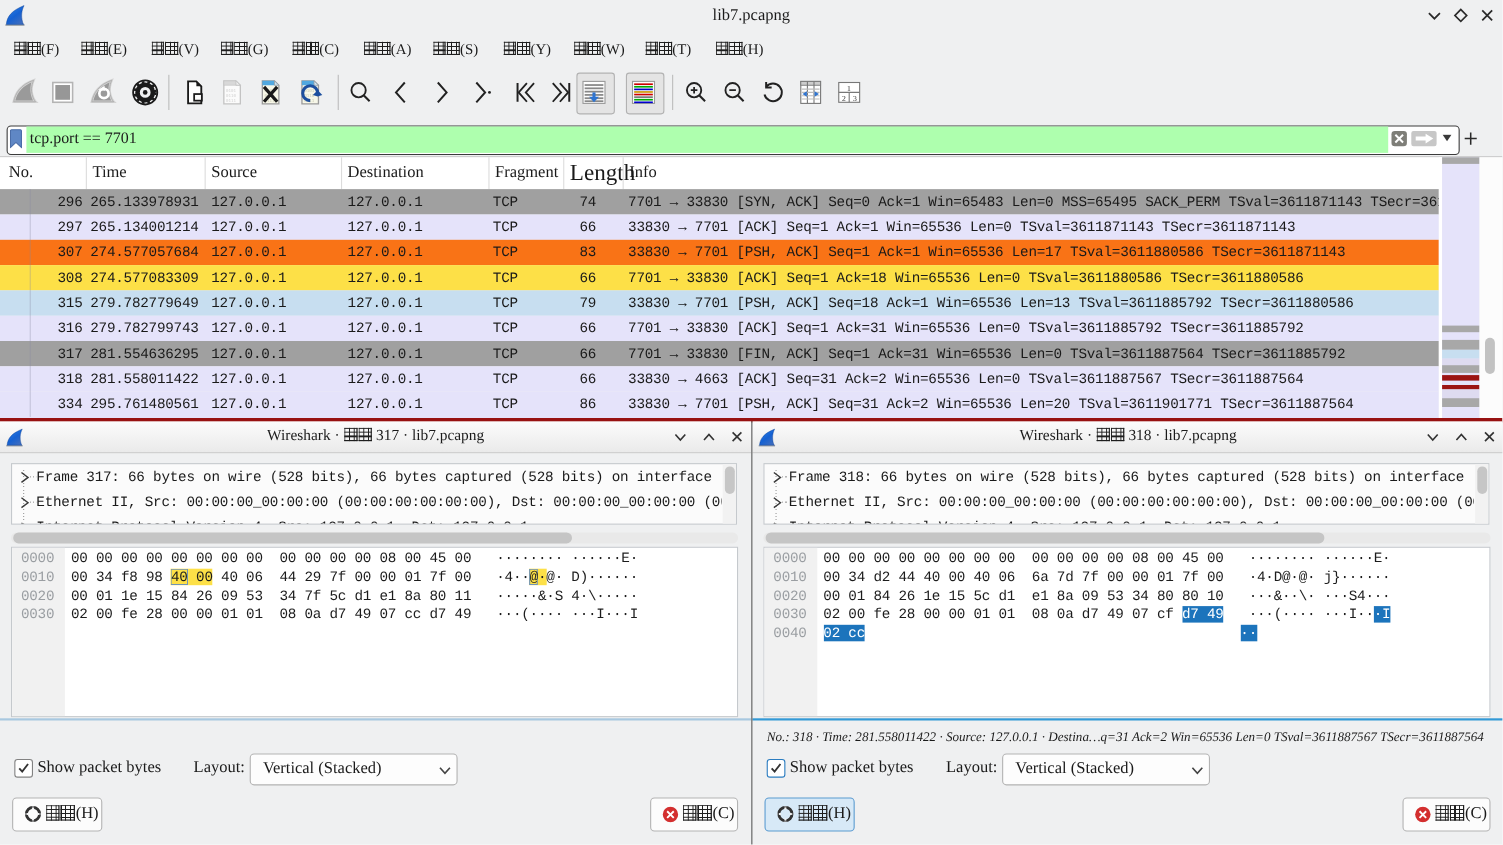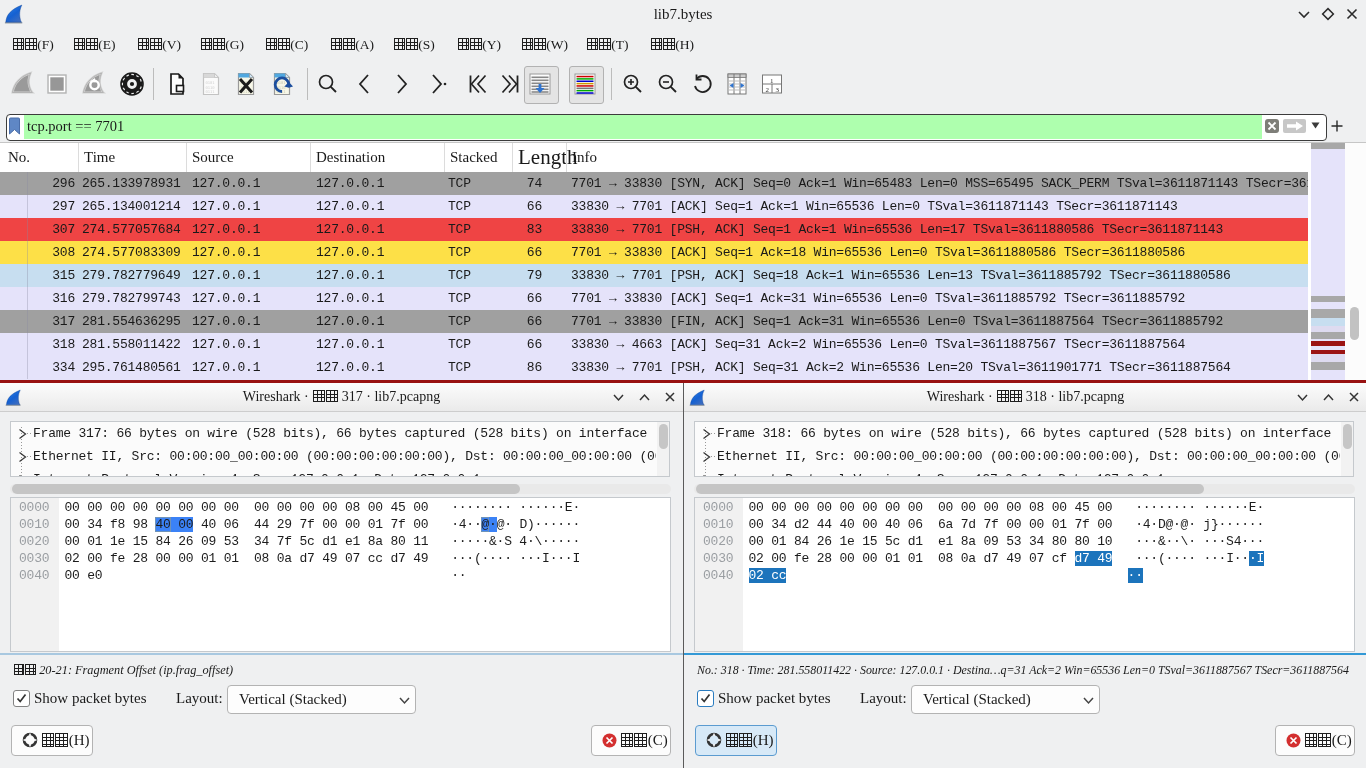--- a/index.html
+++ b/index.html
@@ -10,40 +10,40 @@
  repeating-linear-gradient(to right,#1e1e1e 0 1px,transparent 1px 4.2px),
  linear-gradient(#1e1e1e,#1e1e1e) 0 100%/100% 1px no-repeat,linear-gradient(#1e1e1e,#1e1e1e) 100% 0/1px 100% no-repeat;
  background-size:100% 100%,100% 100%,100% 1px,1px 100%}
 .row{position:absolute;left:0;width:1308px;height:23px;font-family:"Liberation Mono",monospace;
  font-size:13px;line-height:23px;white-space:pre;overflow:hidden;letter-spacing:-0.22px}
 .row span{position:absolute;top:0;height:23px}
 .c0{left:0;width:75px;text-align:right}.c1{left:82px}.c2{left:192px}.c3{left:316px}
 .c4{left:448px}.c5{left:492px;width:50px;text-align:right}.c6{left:571px;width:737px;overflow:hidden}
 .hx{position:absolute;font-family:"Liberation Mono",monospace;font-size:13px;line-height:17px;white-space:pre;color:#1c1c1c;letter-spacing:-0.22px}
 .off{color:#9a9ea2}
-.hlL{background:#3b82f6}
+.hlL{background:#fde047}
 .hlLb{box-shadow:inset 0 0 0 1px #6f93b8}
 .hlR{background:#1c74bc;color:#fff}
 .itx{font-style:italic}
 svg{display:block}
 </style></head><body>
 <div id="s">
 
 <svg class="a" style="left:4px;top:3px" width="20" height="21.5" viewBox="0 0 24 26">
       <defs>
         <linearGradient id="fg4" x1="0" y1="0" x2="0.7" y2="1">
           <stop offset="0" stop-color="#2f84ea"></stop>
           <stop offset="0.6" stop-color="#1561d2"></stop>
           <stop offset="1" stop-color="#3c6cc0"></stop>
         </linearGradient>
       </defs>
       <rect x="1" y="23" width="21" height="1.8" fill="#9aa0a6"></rect>
       <path d="M2 23.2 C3 14 8 8 21.5 2.5 C18.2 9 18.6 15 19.6 19.5 C20 21.5 20.6 22.6 21.2 23.2 Z" fill="url(#fg4)" stroke="#0c3f92" stroke-width="0.5"></path>
     </svg>
-<div class="a" style="left:0;top:0;width:1366px;height:28px;font-size:15px;line-height:28px;text-align:center">lib7.bytes</div>
+<div class="a" style="left:0;top:0;width:1366px;height:28px;font-size:15px;line-height:28px;text-align:center">lib7.pcapng</div>
 <svg class="a" style="left:1297px;top:8px" width="14" height="12" viewBox="0 0 14 12">
       <polyline points="2,4 7,9 12,4" fill="none" stroke="#2b2b2b" stroke-width="1.6"></polyline>
     </svg>
 <svg class="a" style="left:1321px;top:7px" width="14" height="14" viewBox="0 0 14 14">
       <rect x="3.2" y="3.2" width="7.6" height="7.6" fill="none" stroke="#2b2b2b" stroke-width="1.5" transform="rotate(45 7 7)"></rect>
     </svg>
 <svg class="a" style="left:1345px;top:7px" width="14" height="14" viewBox="0 0 14 14">
       <path d="M2.5 2.5 L11.5 11.5 M11.5 2.5 L2.5 11.5" stroke="#2b2b2b" stroke-width="1.6"></path>
     </svg>
 <div class="a" style="left:12px;top:28px;height:34px;font-size:13.5px;line-height:34px"><b class="cj"></b><b class="cj"></b>(F)</div>
@@ -209,32 +209,32 @@
     </svg>
 <svg class="a" style="left:1331px;top:120px" width="12" height="12" viewBox="0 0 12 12">
       <path d="M6 0.5 v11 M0.5 6 h11" stroke="#2a2a2a" stroke-width="1.4"></path>
     </svg>
 <div class="a" style="left:0;top:142px;width:1366px;height:1px;background:#c6c6c6"></div>
 <div class="a" style="left:0;top:143px;width:1311px;height:29px;background:#fff;border-bottom:1px solid #d2d2d2"></div>
 <div class="a" style="left:8px;top:143px;height:29px;font-size:15px;line-height:29px">No.</div>
 <div class="a" style="left:84px;top:143px;height:29px;font-size:15px;line-height:29px">Time</div>
 <div class="a" style="left:192px;top:143px;height:29px;font-size:15px;line-height:29px">Source</div>
 <div class="a" style="left:316px;top:143px;height:27px;font-size:15px;line-height:29px">Destination</div>
-<div class="a" style="left:450px;top:143px;height:29px;font-size:15px;line-height:29px">Stacked</div>
+<div class="a" style="left:450px;top:143px;height:29px;font-size:15px;line-height:29px">Fragment</div>
 <div class="a" style="left:518px;top:143px;height:29px;font-size:21px;line-height:29px">Length</div>
 <div class="a" style="left:572px;top:143px;height:39px;font-size:15px;line-height:29px">Info</div>
 <div class="a" style="left:78px;top:143px;width:1px;height:29px;background:#dcdcdc"></div>
 <div class="a" style="left:186px;top:143px;width:1px;height:29px;background:#dcdcdc"></div>
 <div class="a" style="left:310px;top:143px;width:1px;height:29px;background:#dcdcdc"></div>
 <div class="a" style="left:444px;top:143px;width:1px;height:29px;background:#dcdcdc"></div>
 <div class="a" style="left:512px;top:143px;width:1px;height:29px;background:#dcdcdc"></div>
 <div class="a" style="left:566px;top:143px;width:1px;height:29px;background:#dcdcdc"></div>
 <div class="row" style="top:172px;background:#a0a0a0"><span class="c0">296</span><span class="c1">265.133978931</span><span class="c2">127.0.0.1</span><span class="c3">127.0.0.1</span><span class="c4">TCP</span><span class="c5">74</span><span class="c6">7701 → 33830 [SYN, ACK] Seq=0 Ack=1 Win=65483 Len=0 MSS=65495 SACK_PERM TSval=3611871143 TSecr=3611871143</span></div>
 <div class="row" style="top:195px;background:#e5e3fa"><span class="c0">297</span><span class="c1">265.134001214</span><span class="c2">127.0.0.1</span><span class="c3">127.0.0.1</span><span class="c4">TCP</span><span class="c5">66</span><span class="c6">33830 → 7701 [ACK] Seq=1 Ack=1 Win=65536 Len=0 TSval=3611871143 TSecr=3611871143</span></div>
-<div class="row" style="top:218px;background:#ef4444"><span class="c0">307</span><span class="c1">274.577057684</span><span class="c2">127.0.0.1</span><span class="c3">127.0.0.1</span><span class="c4">TCP</span><span class="c5">83</span><span class="c6">33830 → 7701 [PSH, ACK] Seq=1 Ack=1 Win=65536 Len=17 TSval=3611880586 TSecr=3611871143</span></div>
+<div class="row" style="top:218px;background:#f97316"><span class="c0">307</span><span class="c1">274.577057684</span><span class="c2">127.0.0.1</span><span class="c3">127.0.0.1</span><span class="c4">TCP</span><span class="c5">83</span><span class="c6">33830 → 7701 [PSH, ACK] Seq=1 Ack=1 Win=65536 Len=17 TSval=3611880586 TSecr=3611871143</span></div>
 <div class="row" style="top:241px;background:#fde047"><span class="c0">308</span><span class="c1">274.577083309</span><span class="c2">127.0.0.1</span><span class="c3">127.0.0.1</span><span class="c4">TCP</span><span class="c5">66</span><span class="c6">7701 → 33830 [ACK] Seq=1 Ack=18 Win=65536 Len=0 TSval=3611880586 TSecr=3611880586</span></div>
 <div class="row" style="top:264px;background:#c7def0"><span class="c0">315</span><span class="c1">279.782779649</span><span class="c2">127.0.0.1</span><span class="c3">127.0.0.1</span><span class="c4">TCP</span><span class="c5">79</span><span class="c6">33830 → 7701 [PSH, ACK] Seq=18 Ack=1 Win=65536 Len=13 TSval=3611885792 TSecr=3611880586</span></div>
 <div class="row" style="top:287px;background:#e5e3fa"><span class="c0">316</span><span class="c1">279.782799743</span><span class="c2">127.0.0.1</span><span class="c3">127.0.0.1</span><span class="c4">TCP</span><span class="c5">66</span><span class="c6">7701 → 33830 [ACK] Seq=1 Ack=31 Win=65536 Len=0 TSval=3611885792 TSecr=3611885792</span></div>
 <div class="row" style="top:310px;background:#a0a0a0"><span class="c0">317</span><span class="c1">281.554636295</span><span class="c2">127.0.0.1</span><span class="c3">127.0.0.1</span><span class="c4">TCP</span><span class="c5">66</span><span class="c6">7701 → 33830 [FIN, ACK] Seq=1 Ack=31 Win=65536 Len=0 TSval=3611887564 TSecr=3611885792</span></div>
 <div class="row" style="top:333px;background:#e5e3fa"><span class="c0">318</span><span class="c1">281.558011422</span><span class="c2">127.0.0.1</span><span class="c3">127.0.0.1</span><span class="c4">TCP</span><span class="c5">66</span><span class="c6">33830 → 4663 [ACK] Seq=31 Ack=2 Win=65536 Len=0 TSval=3611887567 TSecr=3611887564</span></div>
 <div class="row" style="top:356px;background:#e5e3fa"><span class="c0">334</span><span class="c1">295.761480561</span><span class="c2">127.0.0.1</span><span class="c3">127.0.0.1</span><span class="c4">TCP</span><span class="c5">86</span><span class="c6">33830 → 7701 [PSH, ACK] Seq=31 Ack=2 Win=65536 Len=20 TSval=3611901771 TSecr=3611887564</span></div>
 <div class="a" style="left:0;top:379px;width:1366px;height:1px;background:#e5e3fa"></div>
 <div class="a" style="left:27px;top:172px;width:1px;height:207px;background:#8a8aa0;opacity:.35"></div>
 <div class="a" style="left:1308px;top:143px;width:3px;height:237px;background:#fff"></div>
 <div class="a" style="left:1311px;top:143px;width:34px;height:237px;background:#e5e3fa"></div>
@@ -293,23 +293,21 @@
 <div class="a" style="left:657px;top:422px;width:12px;height:54px;background:#f2f2f2"></div>
 <div class="a" style="left:658.5px;top:424px;width:9px;height:25px;background:#c6c6c6;border-radius:4.5px"></div>
 <div class="a" style="left:10px;top:483.5px;width:661px;height:10px;background:#e9e9e9;border-radius:5px"></div>
 <div class="a" style="left:12px;top:483.5px;width:508px;height:10px;background:#c5c5c5;border-radius:5px"></div>
 <div class="a" style="left:10px;top:497px;width:661px;height:155px;background:#fff;border:1px solid #c5c9cd;box-sizing:border-box"></div>
 <div class="a" style="left:11px;top:498px;width:48px;height:153px;background:#f1f1f1"></div>
 <div class="hx" style="left:19px;top:499px"><span class="off">0000</span>  00 00 00 00 00 00 00 00  00 00 00 00 08 00 45 00   ········ ······E·</div>
 <div class="hx" style="left:19px;top:516px"><span class="off">0010</span>  00 34 f8 98 <span class="hlL hlLb">40</span><span class="hlL"> 00</span> 40 06  44 29 7f 00 00 01 7f 00   ·4··<span class="hlL hlLb">@</span><span class="hlL">·</span>@· D)······</div>
 <div class="hx" style="left:19px;top:533px"><span class="off">0020</span>  00 01 1e 15 84 26 09 53  34 7f 5c d1 e1 8a 80 11   ·····&amp;·S 4·\·····</div>
 <div class="hx" style="left:19px;top:550px"><span class="off">0030</span>  02 00 fe 28 00 00 01 01  08 0a d7 49 07 cc d7 49   ···(···· ···I···I</div>
-<div class="hx" style="left:19px;top:567px"><span class="off">0040</span>  00 e0                                              ··</div>
 <div class="a" style="left:0px;top:652.5px;width:683px;height:2px;background:#a8c8e0"></div>
-<div class="a itx" style="left:13px;top:662px;width:663px;height:16px;line-height:16px;font-size:12.3px;white-space:nowrap;overflow:hidden"><b class="cj"></b><b class="cj"></b> <i style="font-style:italic">20-21: Fragment Offset (ip.frag_offset)</i></div>
 <div class="a" style="left:13px;top:690px;width:15px;height:15px;background:#fff;border:1px solid #828282;border-radius:3px"></div>
 <svg class="a" style="left:16px;top:693px" width="11" height="11" viewBox="0 0 11 11">
       <polyline points="1.5,5.5 4.2,8.5 9.5,1.5" fill="none" stroke="#333" stroke-width="1.7"></polyline>
     </svg>
 <div class="a" style="left:34px;top:689px;height:18px;font-size:15px;line-height:18px">Show packet bytes</div>
 <div class="a" style="left:176px;top:689px;height:18px;font-size:15px;line-height:18px">Layout:</div>
 <div class="a" style="left:227px;top:685px;width:189px;height:29px;background:#fdfdfd;border:1px solid #b3b3b3;border-radius:4px;box-sizing:border-box"></div>
 <div class="a" style="left:239px;top:685px;height:29px;font-size:15px;line-height:29px">Vertical (Stacked)</div>
 <svg class="a" style="left:398px;top:696px" width="13" height="9" viewBox="0 0 13 9">
       <polyline points="2,2 6.5,7 11,2" fill="none" stroke="#444" stroke-width="1.5"></polyline>

